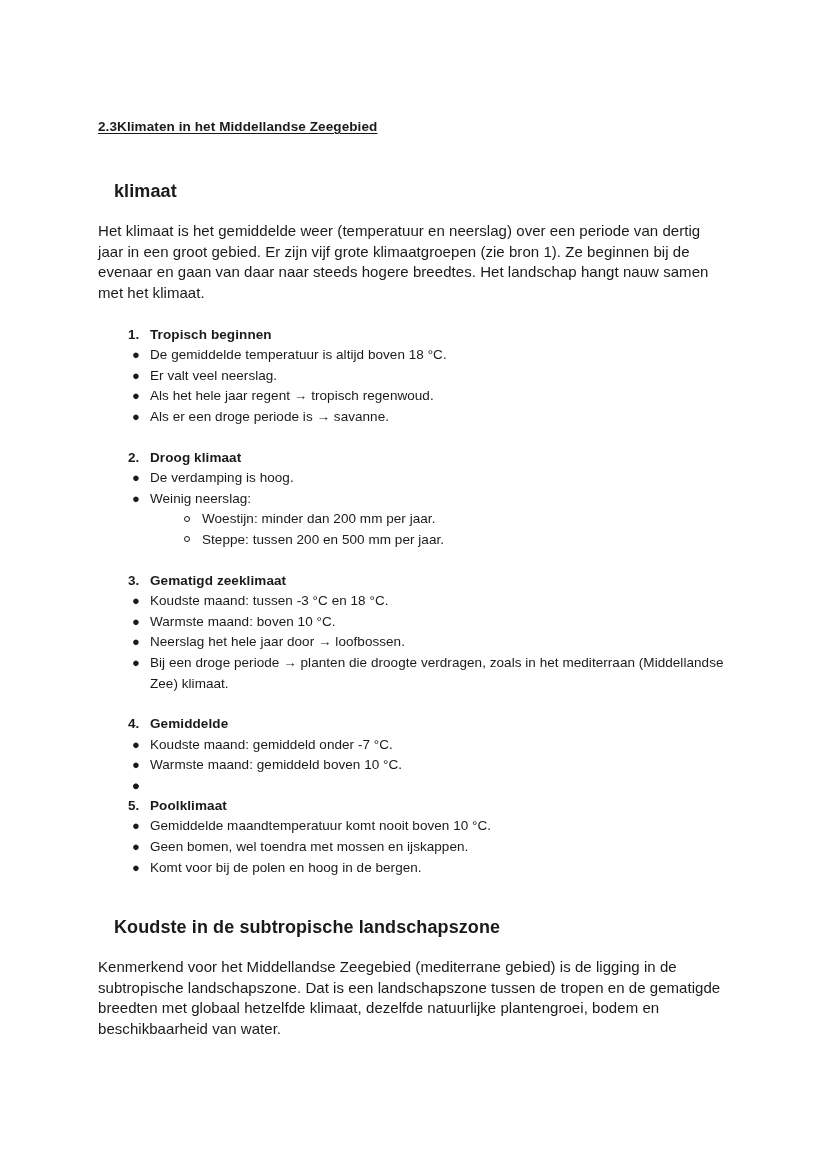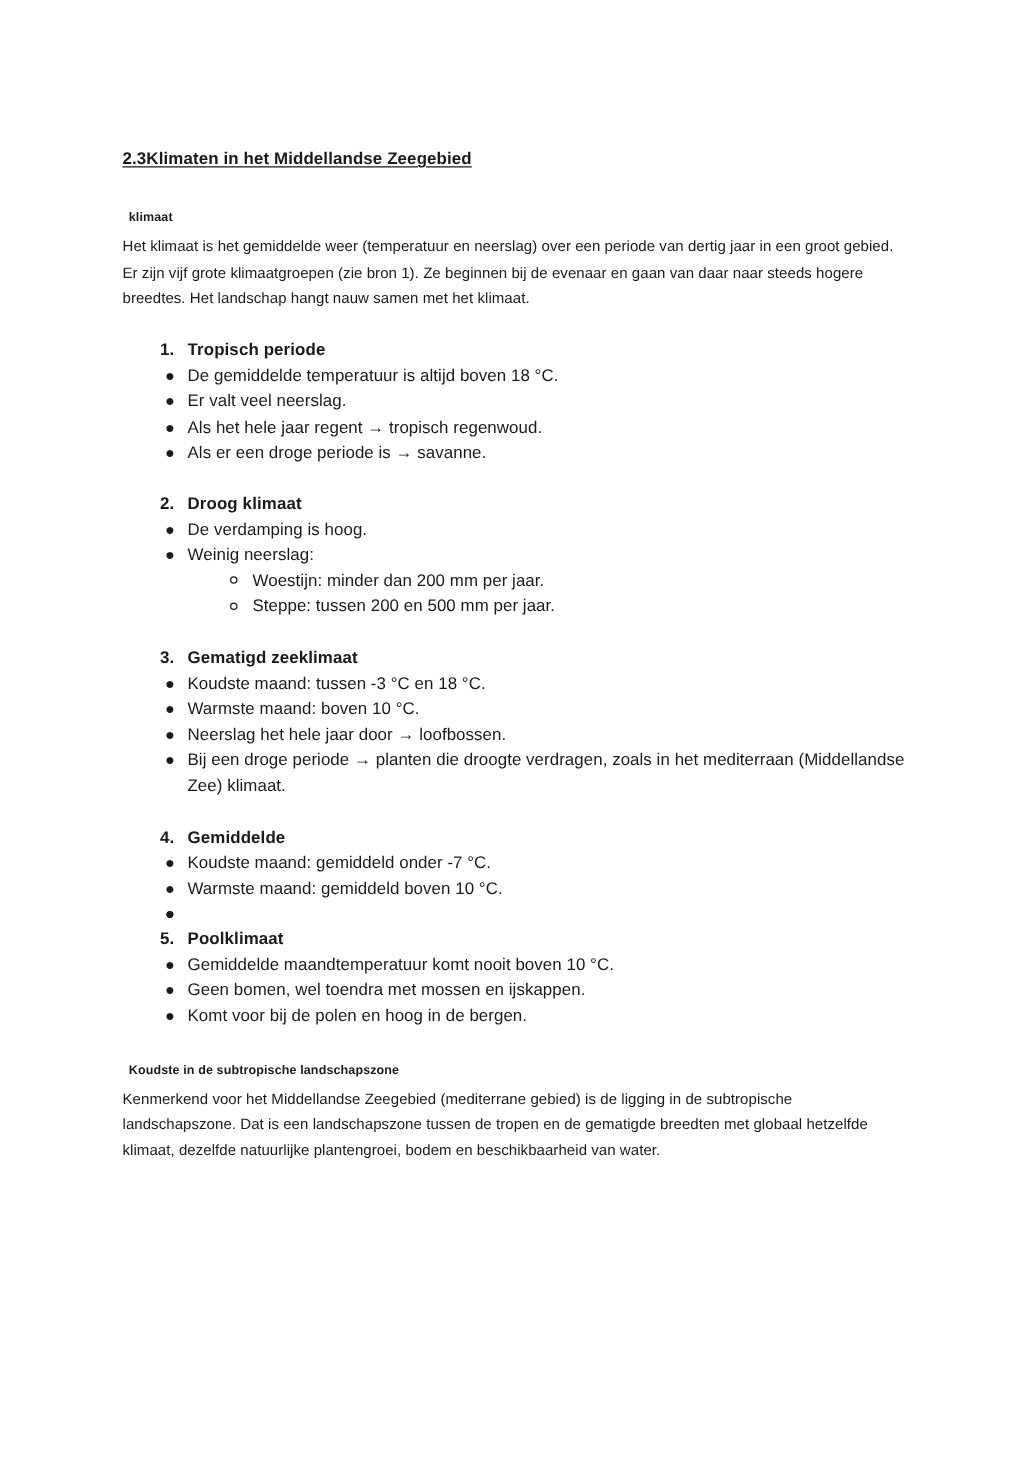--- a/index.html
+++ b/index.html
@@ -31,32 +31,32 @@
     font-weight: bold;
     line-height: 1.35;
     margin: 0 0 0 0;
     letter-spacing: 0.1px;
   }
   .doc-title span {
     text-decoration: underline;
     text-underline-offset: 2px;
   }
   .sub-head {
-    font-size: 10px;
+    font-size: 18px;
     font-weight: bold;
     line-height: 1.5;
-    margin: 5px;
+    margin: 16px;
     letter-spacing: 0.1px;
   }
   .section-gap-lg { height: 26px; }
   .section-gap-md { height: 21px; }
 
   
   .para {
-    font-size: 12px;
+    font-size: 15px;
     line-height: 20.6px;
     margin: 0;
     text-align: left;
     letter-spacing: 0.05px;
   }
 
   
   .climate-group { position: relative; }
   .group-title {
     position: relative;
@@ -125,21 +125,21 @@
 
     <div class="section-gap-lg"></div>
 
     <h2 class="sub-head">klimaat</h2>
     <p class="para">Het klimaat is het gemiddelde weer (temperatuur en neerslag) over een periode van dertig jaar in een groot gebied. Er zijn vijf grote klimaatgroepen (zie bron 1). Ze beginnen bij de evenaar en gaan van daar naar steeds hogere breedtes. Het landschap hangt nauw samen met het klimaat.</p>
 
     <div class="section-gap-md"></div>
 
     <div id="climate-groups">
         <div class="climate-group">
-          <div class="group-title"><span class="num">1.</span><span>Tropisch periode</span></div>
+          <div class="group-title"><span class="num">1.</span><span>Tropisch beginnen</span></div>
           <ul class="bullet-list">
             <li class="bullet-item"><span class="dot">●</span><span>De gemiddelde temperatuur is altijd boven 18 °C.</span></li>
             <li class="bullet-item"><span class="dot">●</span><span>Er valt veel neerslag.</span></li>
             <li class="bullet-item"><span class="dot">●</span><span>Als het hele jaar regent → tropisch regenwoud.</span></li>
             <li class="bullet-item"><span class="dot">●</span><span>Als er een droge periode is → savanne.</span></li>
           </ul>
         </div>
         <div class="group-spacer"></div>
         <div class="climate-group">
           <div class="group-title"><span class="num">2.</span><span>Droog klimaat</span></div>

